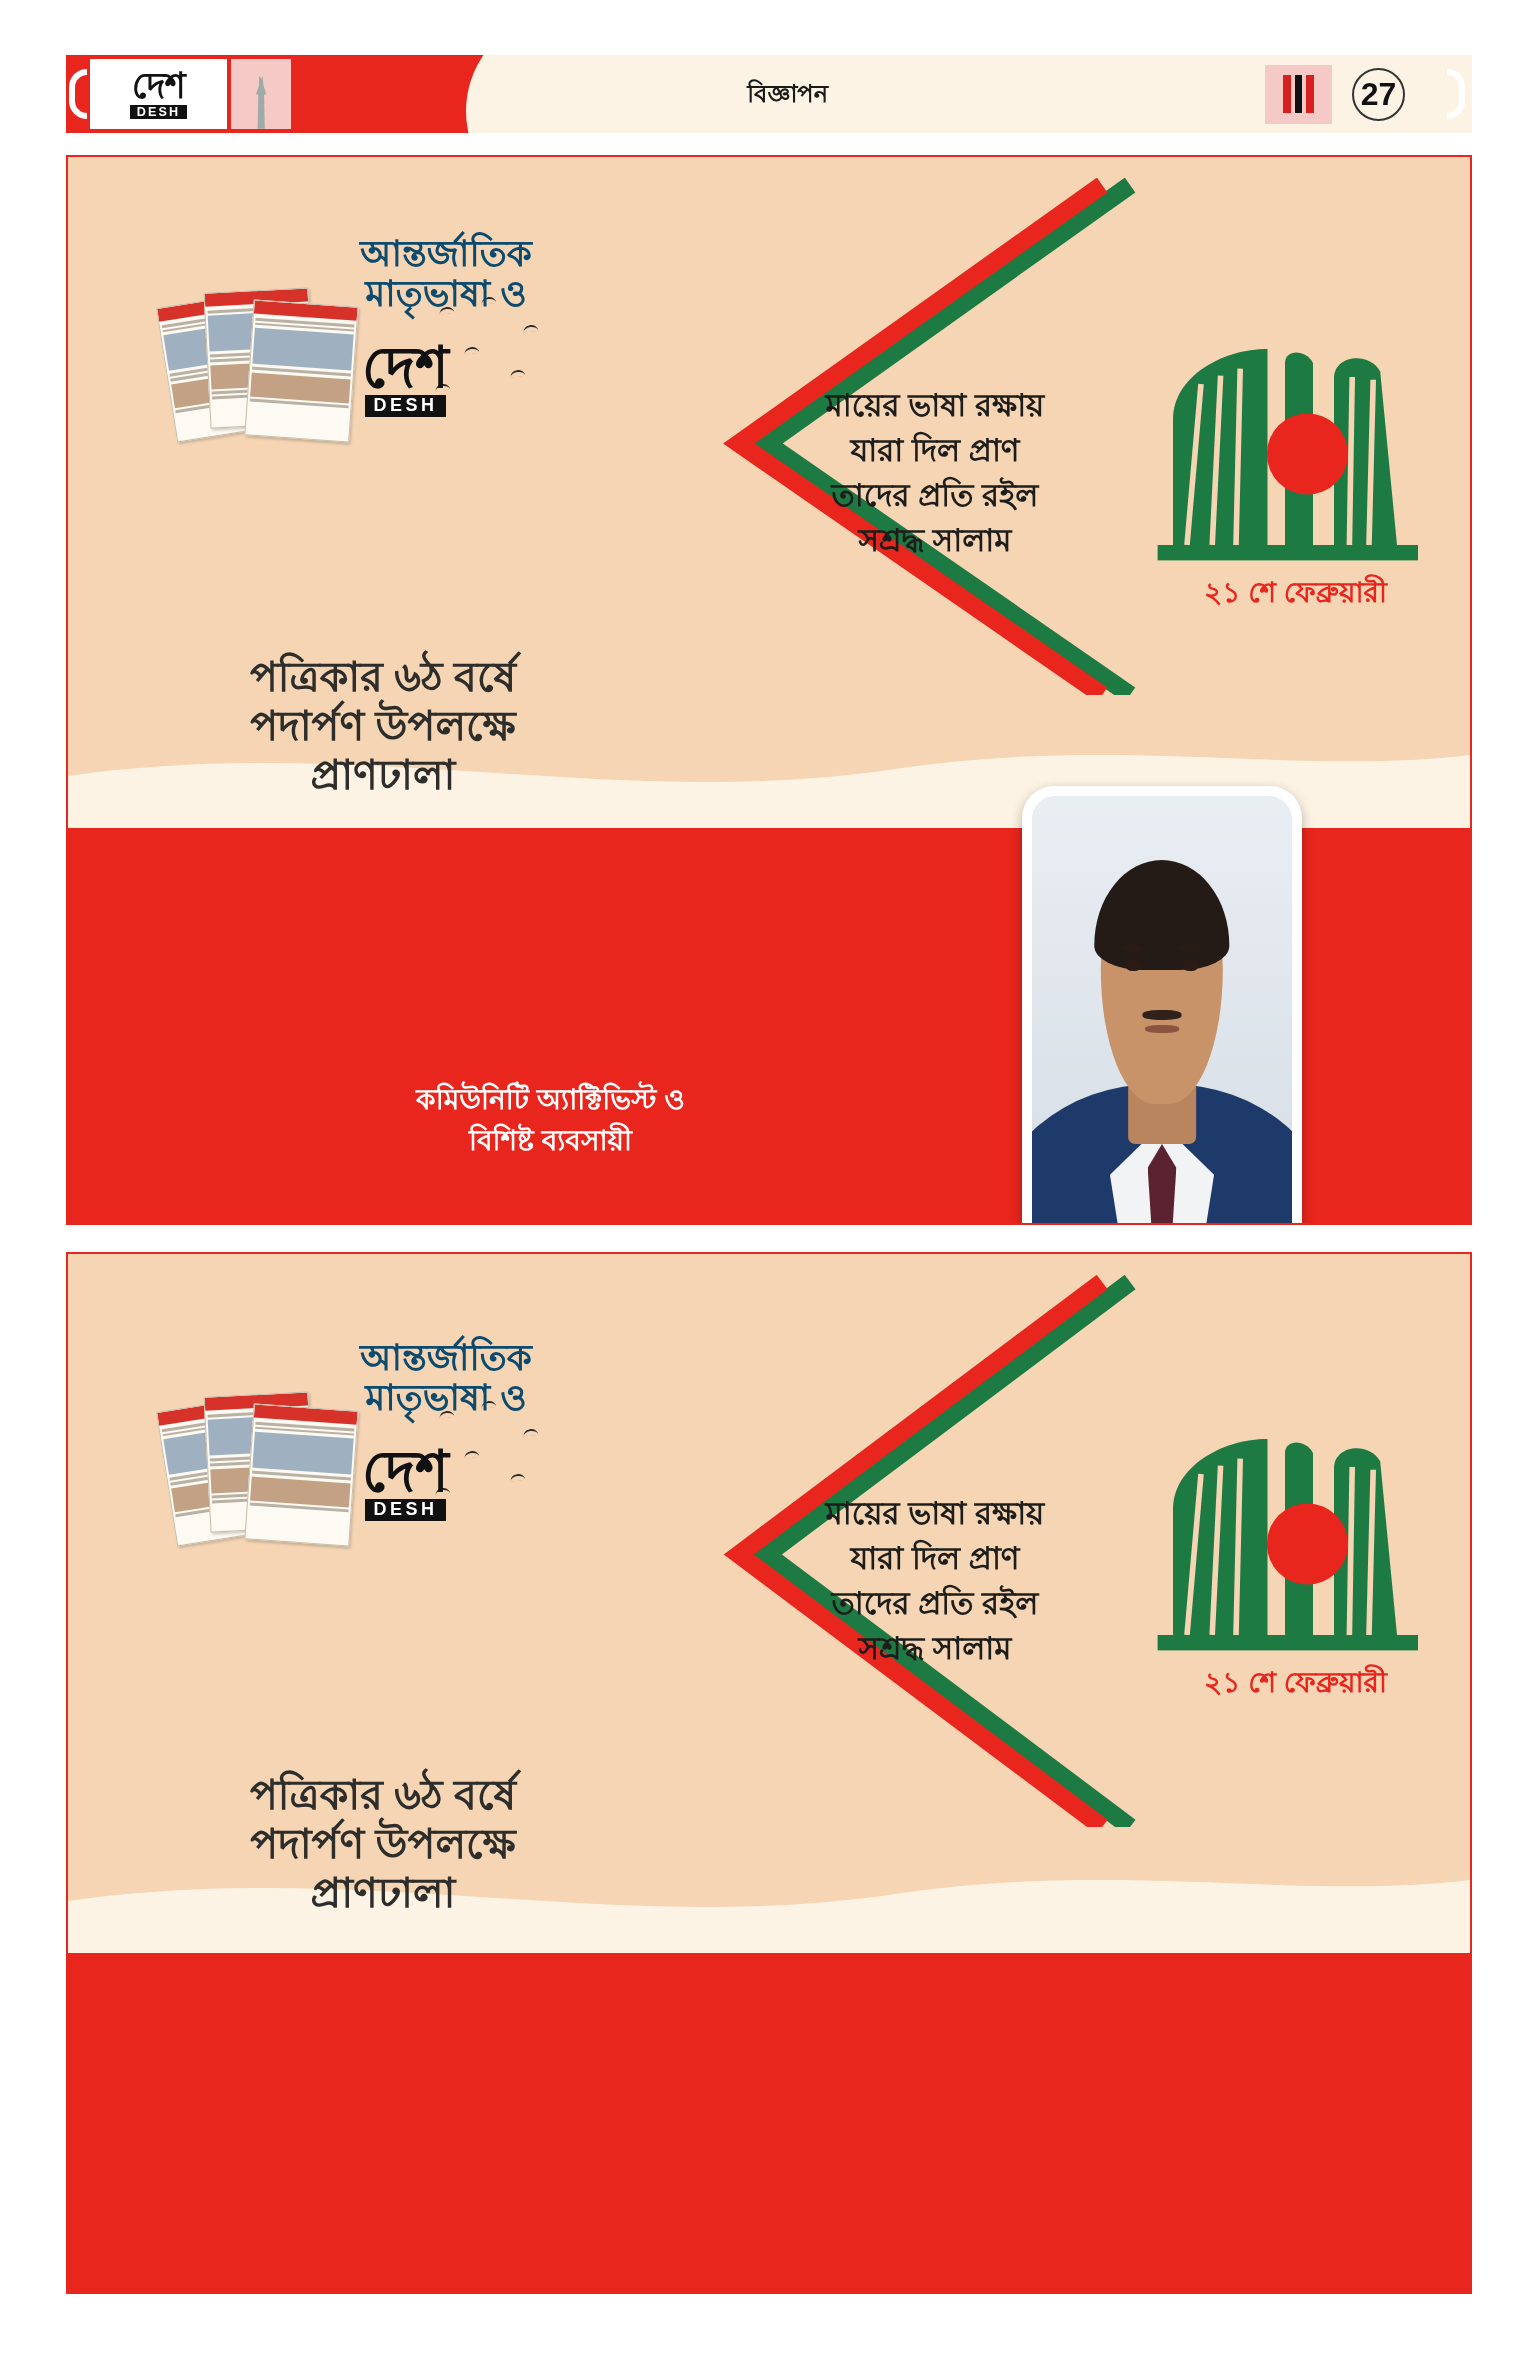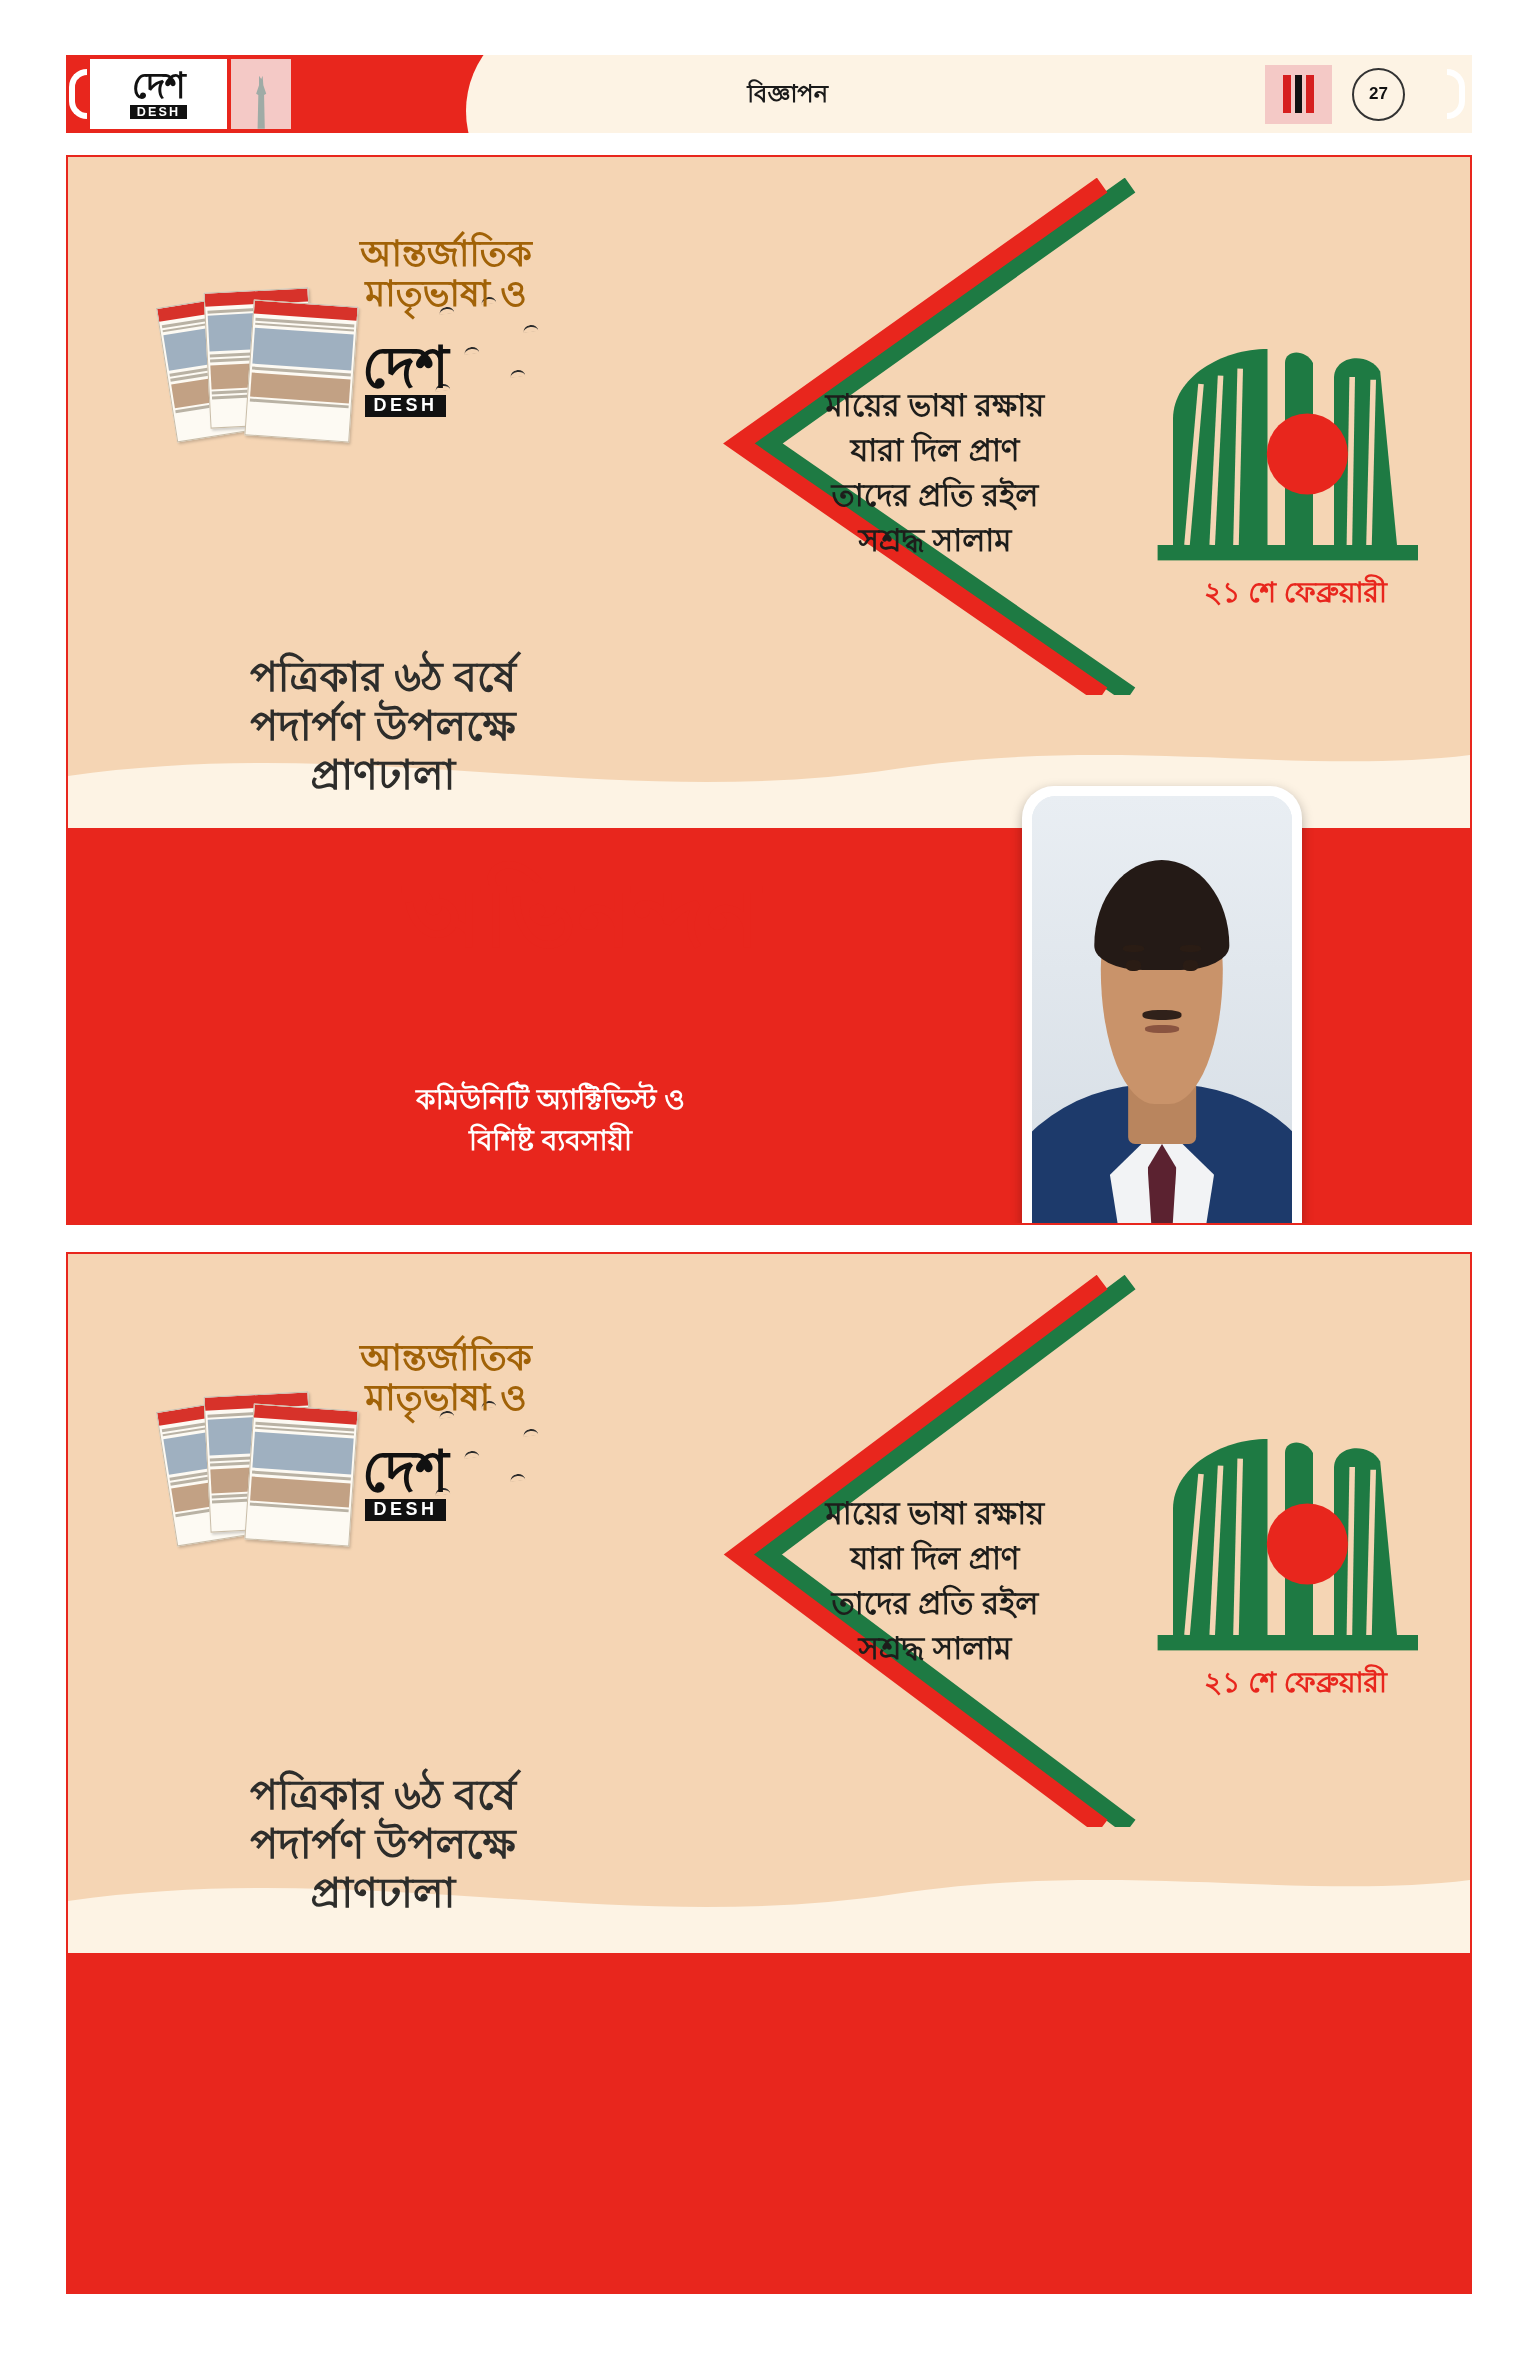--- a/index.html
+++ b/index.html
@@ -98,21 +98,21 @@
     display:flex; align-items:center; justify-content:center;
   }
   .mh-flag .bars { display:flex; gap:3.5px; }
   .mh-flag .bars i { display:block; width: 7.7px; height: 38px; background:#d61f1f; }
   .mh-flag .bars i:nth-child(2){ background:#111; }
   .mh-pageno {
     position: absolute; right: 67px; top: 12.6px;
     width: 53px; height: 53px; border-radius: 50%;
     border: 2.8px solid #333; background: #fdf3e4;
     display: flex; align-items: center; justify-content: center;
-    font-size: 17px; font-weight: bold; color: #111;
+    font-size: 32px; font-weight: bold; color: #111;
   }
   .mh-right-bracket {
     position: absolute; right: 7px; top: 14px;
     width: 18px; height: 50px;
     border: 6.3px solid #ffffff; border-left: none;
     border-radius: 0 28px 28px 0;
   }
 
   
   .ad {
@@ -165,21 +165,21 @@
   .bird {
     position: absolute; width: 15.4px; height: 7px;
     border-top: 2.1px solid #2b2b2b;
     border-radius: 50% 50% 0 0 / 100% 100% 0 0;
     transform: rotate(-8deg);
   }
 
   
   .bn-red {
     position: absolute;
-    color: #a16207; font-weight: bold;
+    color: #0c4a6e; font-weight: bold;
     text-align: center; line-height: 1.12;
   }
   .bn-dark {
     position: absolute;
     color: #1d1d1b; font-weight: bold;
     text-align: center; line-height: 1.2;
   }
   #ad1 .t-intl { left: 231px; top: 77px; width: 294px; font-size: 36px; }
   #ad2 .t-intl { left: 231px; top: 84px; width: 294px; font-size: 36px; }
 

